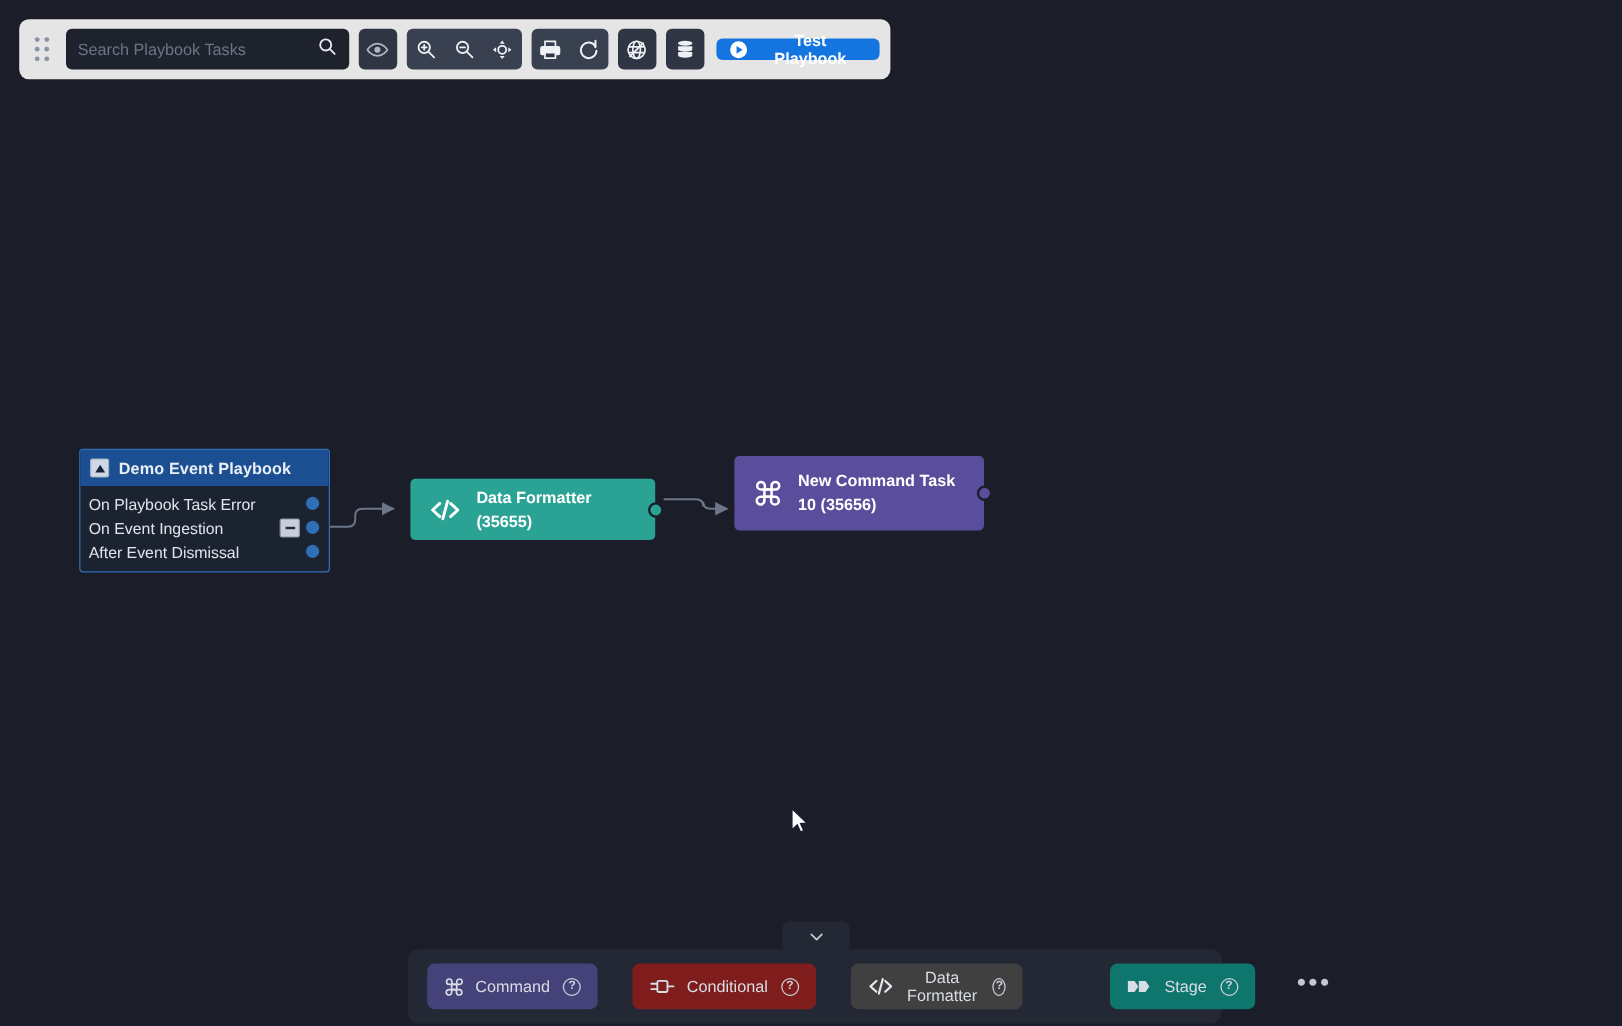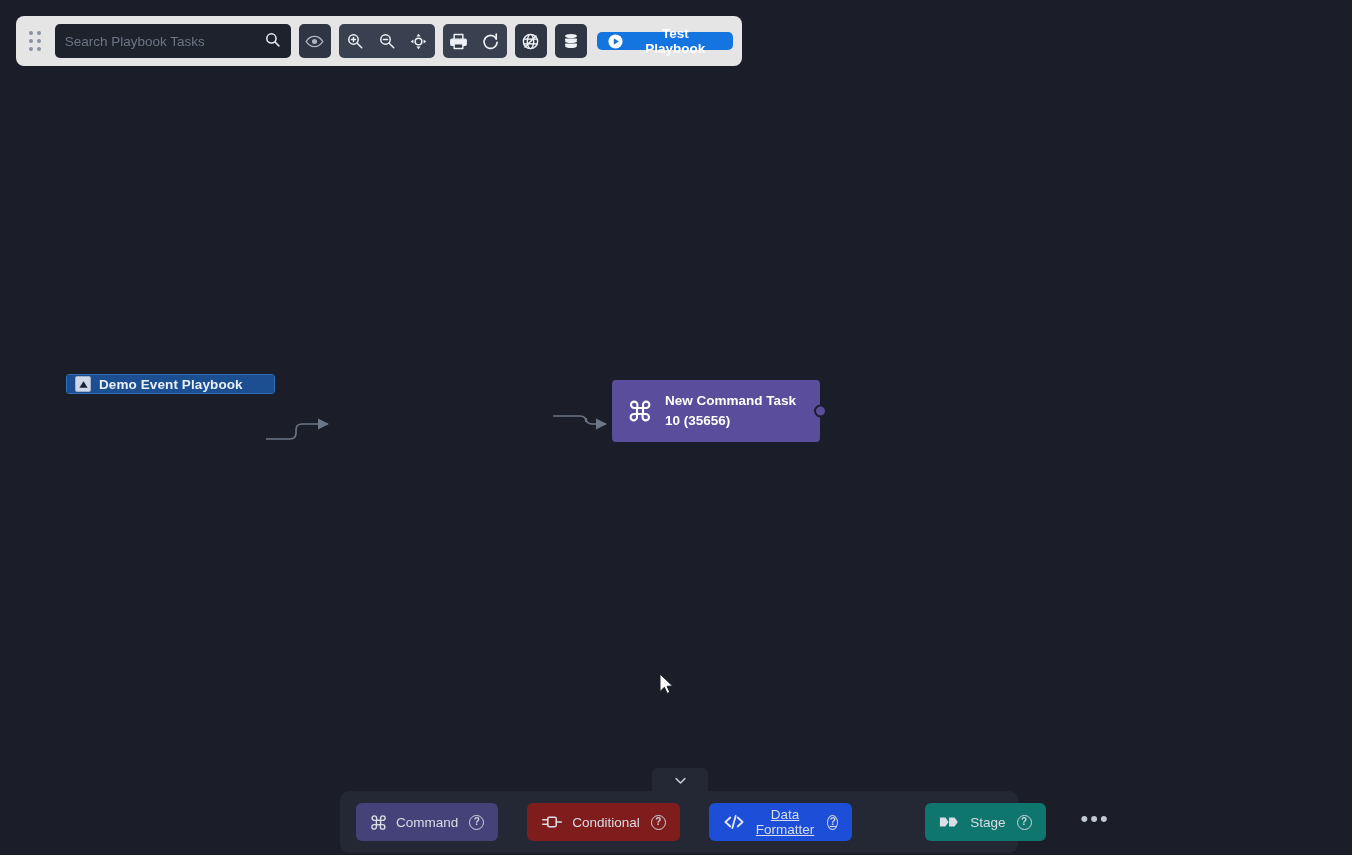--- a/index.html
+++ b/index.html
@@ -83,21 +83,21 @@
   
   #playbook-node {
     position: absolute; left: 66px; top: 374px;
     width: 209px;
     background: #1c2330;
     border: 1px solid #2f6fb8;
     border-radius: 3px;
     overflow: hidden;
   }
   #playbook-header {
-    height: 18px;
+    height: 30px;
     background: #1b4f91;
     display: flex; align-items: center;
     gap: 8px; padding: 0 8px;
   }
   .pb-glyph {
     width: 16px; height: 16px;
     background: #cfd8e6;
     border: 1px solid #9fb0c8;
     border-radius: 2px;
     display: flex; align-items: center; justify-content: center;
@@ -331,22 +331,53 @@
 
   <div id="playbook-node">
     <div id="playbook-header">
       <span class="pb-glyph">
         <svg width="11" height="11" viewBox="0 0 24 24" fill="#17243a">
           <path d="M12 5 L21 19 H3 Z"></path>
         </svg>
       </span>
       <span id="playbook-title">Demo Event Playbook</span>
     </div>
-  </div>
-
+    <div id="playbook-rows">
+
+      <div class="pb-row">
+        <span class="pb-row-label">On Playbook Task Error</span>
+        <span class="pb-port"></span>
+      </div>
+
+      <div class="pb-row">
+        <span class="pb-row-label">On Event Ingestion</span>
+        <span class="pb-collapse">
+            <i></i>
+          </span>
+        <span class="pb-port"></span>
+      </div>
+
+      <div class="pb-row">
+        <span class="pb-row-label">After Event Dismissal</span>
+        <span class="pb-port"></span>
+      </div>
+    </div>
+  </div>
+
+  <div class="node" id="node-data-formatter">
+    <span style="display:flex;">
+      <svg width="26" height="22" viewBox="0 0 26 22" fill="none" stroke="#ffffff" stroke-width="2.4" stroke-linecap="round" stroke-linejoin="round">
+        <polyline points="8.5,5.5 2.5,11 8.5,16.5"></polyline>
+        <polyline points="17.5,5.5 23.5,11 17.5,16.5"></polyline>
+        <line x1="15" y1="3.6" x2="11" y2="18.4"></line>
+      </svg>
+    </span>
+    <span class="node-label">Data Formatter (35655)</span>
+    <span class="node-port" id="port-df"></span>
+  </div>
 
   <div class="node" id="node-command-task">
     <span style="display:flex;">
       <svg width="24" height="24" viewBox="0 0 24 24" fill="none" stroke="#ffffff" stroke-width="2.1" stroke-linejoin="round">
         <path d="M9 9H6.2A3.2 3.2 0 1 1 9.4 5.8V9zM9 9h6V6.2A3.2 3.2 0 1 1 18.2 9H15M15 15h2.8A3.2 3.2 0 1 1 14.6 18.2V15zM15 15H9v2.8A3.2 3.2 0 1 1 5.8 15H9z"></path>
         <rect x="9" y="9" width="6" height="6"></rect>
       </svg>
     </span>
     <span class="node-label">
       <span>New Command Task</span><br>
@@ -382,21 +413,21 @@
           <rect x="8" y="3.5" width="10" height="11" rx="1.6"></rect>
           <line x1="2" y1="6.4" x2="8" y2="6.4"></line>
           <line x1="2" y1="11.6" x2="8" y2="11.6"></line>
           <line x1="18" y1="9" x2="24" y2="9"></line>
         </svg>
       </span>
       <span>Conditional</span>
       <span class="pal-help">?</span>
     </button>
 
-    <button class="pal-btn" style="background:#1d4ed8;text-decoration:underline;">
+    <button class="pal-btn" style="background:#404040;">
       <span style="display:flex;">
         <svg width="22" height="18" viewBox="0 0 26 22" fill="none" stroke="#e4e8ee" stroke-width="2.2" stroke-linecap="round" stroke-linejoin="round">
           <polyline points="8.5,5.5 2.5,11 8.5,16.5"></polyline>
           <polyline points="17.5,5.5 23.5,11 17.5,16.5"></polyline>
           <line x1="15" y1="3.6" x2="11" y2="18.4"></line>
         </svg>
       </span>
       <span>Data Formatter</span>
       <span class="pal-help">?</span>
     </button>

